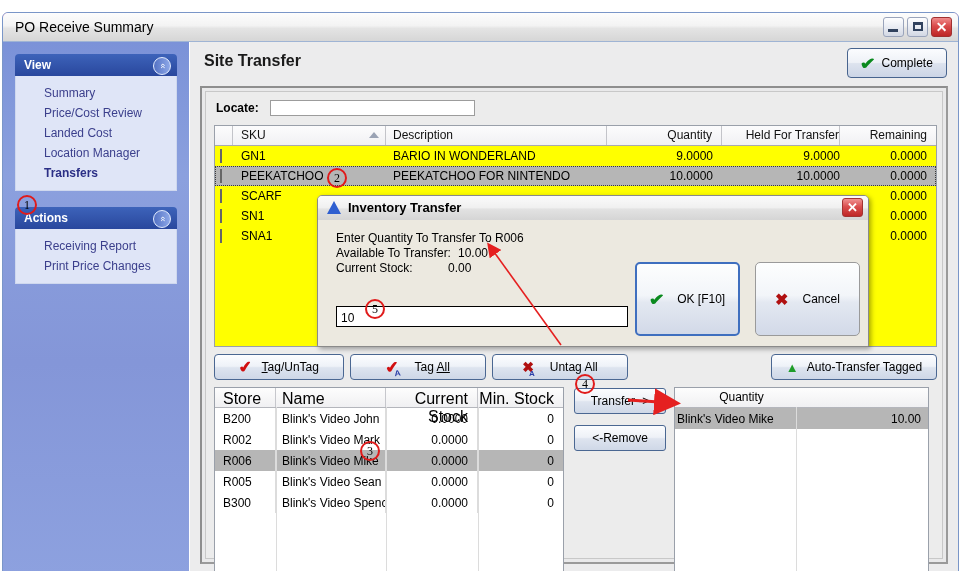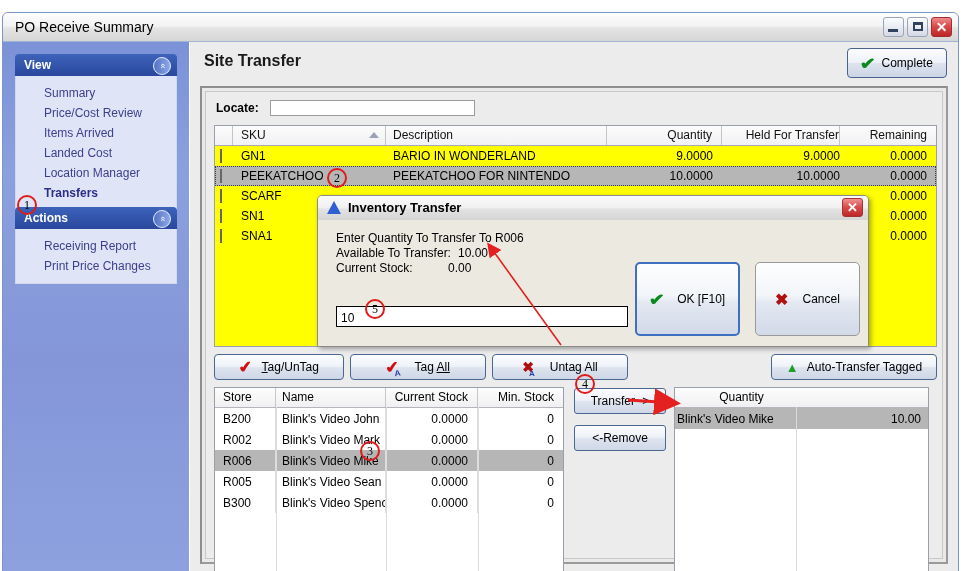--- a/index.html
+++ b/index.html
@@ -253,21 +253,21 @@
   u { text-decoration: underline; }
 
   
   .store-grid {
     position: absolute; left: 8px; top: 295px;
     width: 350px; height: 203px;
     border: 1px solid #9aa0aa; background: #fff;
     box-sizing: border-box; overflow: hidden;
   }
   .sg-head { display: flex; height: 19px; background: linear-gradient(to bottom,#fdfdfd,#f0f0f2);
-             border-bottom: 1px solid #b4b6bc; font-size: 12px; }
+             border-bottom: 1px solid #b4b6bc; font-size: 16px; }
   .sg-head .hc { border-right: 1px solid #c6c7cc; box-sizing: border-box; padding-top: 2px; }
   .g-store { width: 61px; padding-left: 8px; }
   .g-name  { width: 110px; padding-left: 6px; }
   .g-cur   { width: 92px; text-align: right; padding-right: 9px; }
   .g-min   { width: 85px; text-align: right; padding-right: 9px; border-right: none !important; }
   .sg-row { display: flex; height: 21px; align-items: center; font-size: 12px; }
   .sg-row.sel { background: #b6b6b6; }
   .sg-row .cell { box-sizing: border-box; white-space: nowrap; overflow: hidden;
                   border-right: 1px solid #dcdcdc; height: 100%; display: flex; align-items: center; }
   .sg-row .cell.last { border-right: none; }
@@ -407,21 +407,20 @@
     <div class="sidebar">
 
       <div class="panel" style="top:12px;">
         <div class="panel-head">
           <span class="ttl">View</span>
           <span class="chev" style="transform:rotate(90deg)">«</span>
         </div>
         <div class="panel-body">
           <div class="nav-item">Summary</div>
           <div class="nav-item">Price/Cost Review</div>
-          <div class="nav-item">Items Arrived</div>
           <div class="nav-item">Landed Cost</div>
           <div class="nav-item">Location Manager</div>
           <div class="nav-item active">Transfers</div>
         </div>
       </div>
 
       <div class="panel" style="top:165px;">
         <div class="panel-head">
           <span class="ttl">Actions</span>
           <span class="chev" style="transform:rotate(90deg)">«</span>

